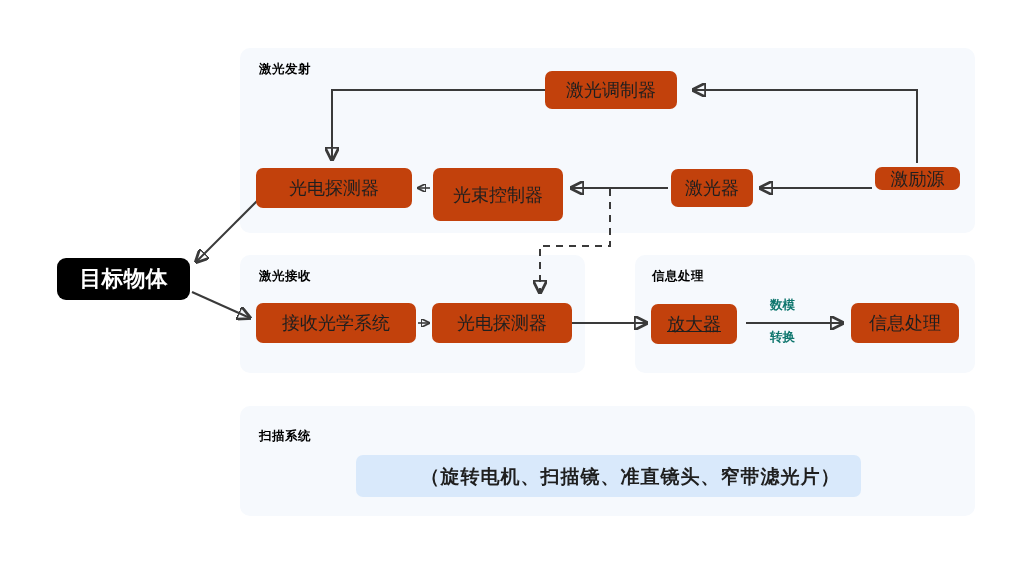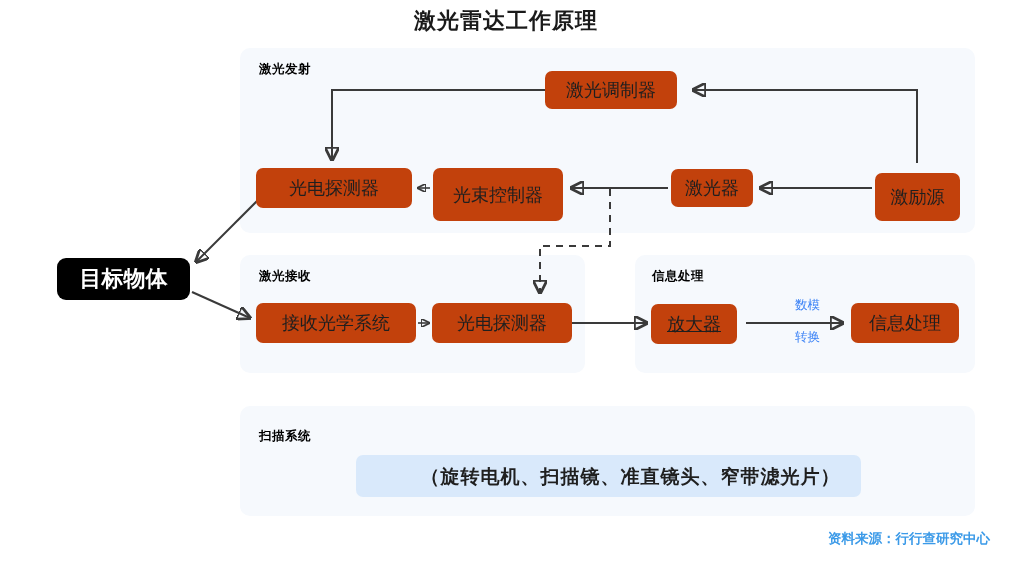--- a/index.html
+++ b/index.html
@@ -69,23 +69,23 @@
   .node.scanbox {
     background: #d9e9fb;
     font-size: 19px;
     font-weight: bold;
     letter-spacing: 1px;
   }
 
   
   .edge-label {
     font-size: 12.5px;
-    font-weight: normal;
-    color: #3b82f6;
-    text-align: right;
+    font-weight: bold;
+    color: #0f766e;
+    text-align: left;
     line-height: 1.15;
     white-space: nowrap;
   }
 
   
   #edges {
     position: absolute;
     left: 0; top: 0;
     width: 1012px;
     height: 562px;
@@ -102,21 +102,20 @@
     font-weight: bold;
     color: #3b9ae8;
     white-space: nowrap;
   }
 </style>
 </head>
 <body>
 
 <div id="stage">
 
-  <div class="abs" id="title">激光雷达工作原理</div>
 
   <div class="abs panel" style="left:240px; top:48px; width:735px; height:185px;"></div>
   <div class="abs panel" style="left:240px; top:255px; width:345px; height:118px;"></div>
   <div class="abs panel" style="left:635px; top:255px; width:340px; height:118px;"></div>
   <div class="abs panel" style="left:240px; top:406px; width:735px; height:110px;"></div>
 
   <div class="abs section-label" style="left:259px; top:61px;">激光发射</div>
   <div class="abs section-label" style="left:259px; top:268px;">激光接收</div>
   <div class="abs section-label" style="left:652px; top:268px;">信息处理</div>
   <div class="abs section-label" style="left:259px; top:428px;">扫描系统</div>
@@ -155,32 +154,31 @@
   </svg>
 
   <div class="abs node" style="left:545px; top:71px; width:132px; height:38px;">激光调制器</div>
 
   <div class="abs node" style="left:256px; top:168px; width:156px; height:40px;">光电探测器</div>
 
   <div class="abs node" style="left:433px; top:168px; width:130px; height:53px;">光束控制器</div>
 
   <div class="abs node" style="left:671px; top:169px; width:82px; height:38px;">激光器</div>
 
-  <div class="abs node" style="left:875px; top:173px; width:85px; height:48px;">激励源</div>
+  <div class="abs node" style="left:875px; top:167px; width:85px; height:23px;">激励源</div>
 
   <div class="abs node target" style="left:57px; top:258px; width:133px; height:42px;">目标物体</div>
 
   <div class="abs node" style="left:256px; top:303px; width:160px; height:40px;">接收光学系统</div>
 
   <div class="abs node" style="left:432px; top:303px; width:140px; height:40px;">光电探测器</div>
 
   <div class="abs node" style="left:651px; top:304px; width:86px; height:40px;text-decoration:underline;">放大器</div>
 
   <div class="abs node" style="left:851px; top:303px; width:108px; height:40px;">信息处理</div>
 
   <div class="abs edge-label" style="left:770px; top:298px; width:50px;">数模</div>
   <div class="abs edge-label" style="left:770px; top:330px; width:50px;">转换</div>
 
   <div class="abs node scanbox" style="left:356px; top:455px; width:505px; height:42px;padding-left:44px;">（旋转电机、扫描镜、准直镜头、窄带滤光片）</div>
 
-  <div class="abs" id="source">资料来源：行行查研究中心</div>
 
 </div>
 
 </body></html>

